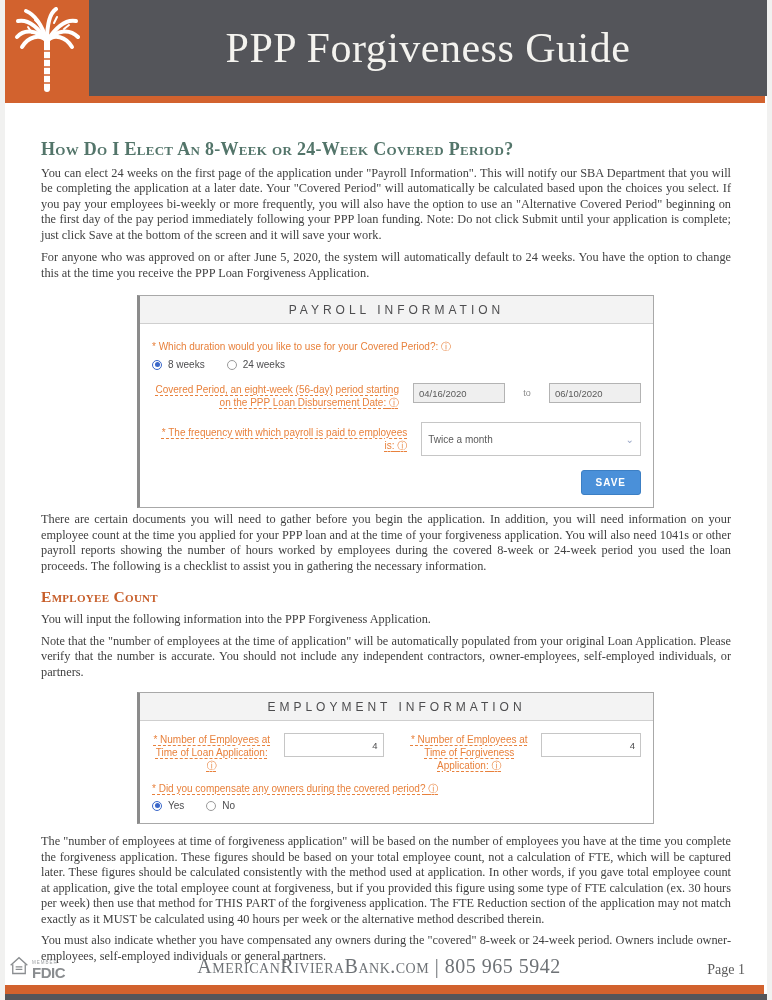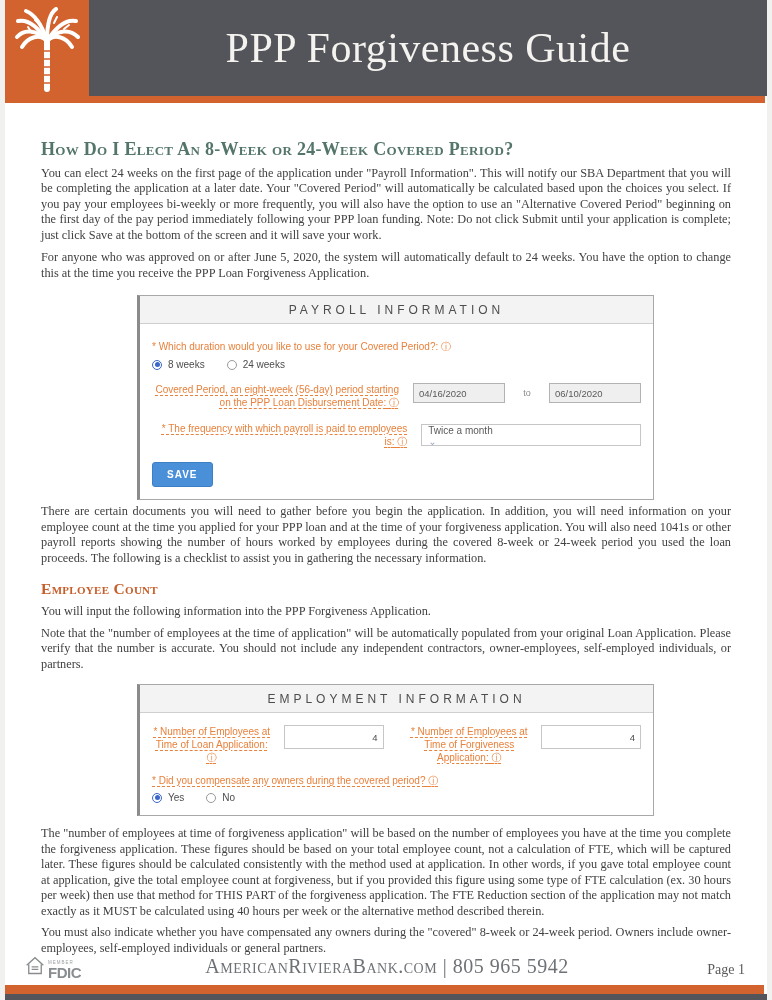--- a/index.html
+++ b/index.html
@@ -43,35 +43,35 @@
   .radio.checked{border-color:#3a67c9;}
   .radio.checked::after{content:"";position:absolute;left:1.5px;top:1.5px;width:5px;height:5px;
          border-radius:50%;background:#3a67c9;}
   .rgap{width:10px;}
   .fieldrow{display:flex;align-items:flex-start;margin-top:13px;}
   .covlabel{width:258px;text-align:right;}
   .inputbox{background:#efefef;border:1px solid #b3b3b3;height:20px;width:92px;
             font-size:9.5px;color:#5a5a5a;font-family:"Liberation Sans",sans-serif;
             padding:0 5px;box-sizing:border-box;}
   .tospan{width:46px;text-align:center;font-size:9px;color:#8a8a8a;line-height:20px;}
-  .dd{margin-left:14px;width:222px;height:22px;border:1px solid #c6c6c6;background:#fff;
-      display:flex;justify-content:space-between;
-      font-size:10px;color:#5a5a5a;padding:0 6px;box-sizing:border-box;flex-direction:column;}
+  .dd{margin-left:14px;width:222px;height:34px;border:1px solid #c6c6c6;background:#fff;
+      display:flex;align-items:center;justify-content:space-between;
+      font-size:10px;color:#5a5a5a;padding:0 6px;box-sizing:border-box;}
   .dd .chev{color:#9aa7c7;font-size:10px;}
-  .saverow{text-align:left;margin-top:14px;}
+  .saverow{text-align:right;margin-top:14px;}
   .savebtn{display:inline-block;background:#4a90d9;color:#fff;font-size:10px;font-weight:bold;
            letter-spacing:1px;padding:6px 14px;border-radius:3px;border:1px solid #3c7fc4;}
   
   .emprow{display:flex;align-items:flex-start;margin-top:4px;}
   .emplabel{width:120px;text-align:center;}
   .empinput{background:#fff;border:1px solid #c6c6c6;height:24px;width:100px;
             font-size:9.5px;color:#4d4d4f;text-align:right;padding:0 5px;box-sizing:border-box;
             font-family:"Liberation Sans",sans-serif;}
   
-  .footer{position:absolute;left:20px;right:18px;bottom:20px;height:34px;}
+  .footer{position:absolute;left:4px;right:18px;bottom:20px;height:34px;}
   .f-center{position:absolute;left:0;right:0;bottom:2px;text-align:center;
             font-variant:small-caps;font-size:20px;color:#6e7276;letter-spacing:.5px;}
   .f-page{position:absolute;right:4px;bottom:2px;font-size:14px;color:#5a5a5a;}
   .f-logo{position:absolute;left:0;bottom:0;display:flex;align-items:flex-end;gap:3px;color:#8a8d90;}
   .f-fdic{font-family:"Liberation Sans",sans-serif;font-weight:bold;font-size:15px;
           letter-spacing:-.5px;color:#8a8d90;line-height:1;}
   .f-member{font-family:"Liberation Sans",sans-serif;font-size:4.5px;letter-spacing:1px;color:#9b9ea1;}
   .botorange{position:absolute;left:0;right:3px;bottom:6px;height:9px;background:#d2622e;}
   .botgray{position:absolute;left:0;right:0;bottom:0;height:6px;background:#54555a;}
 </style>

